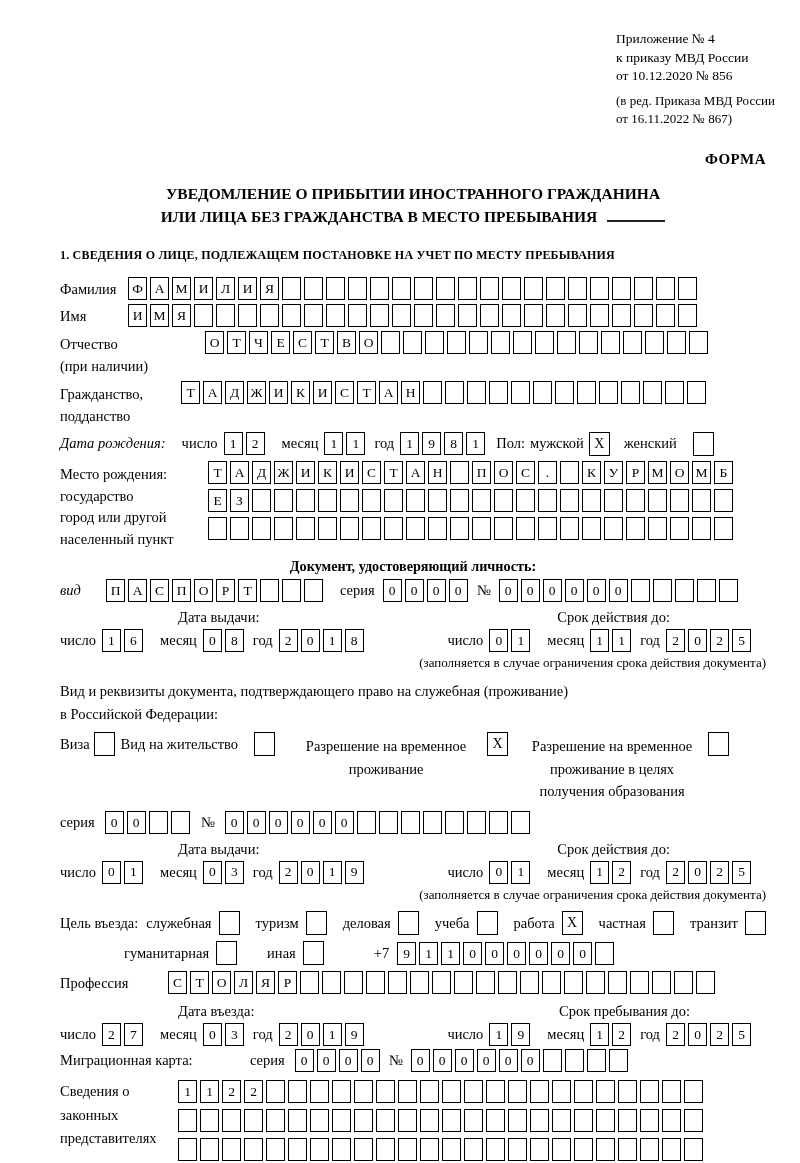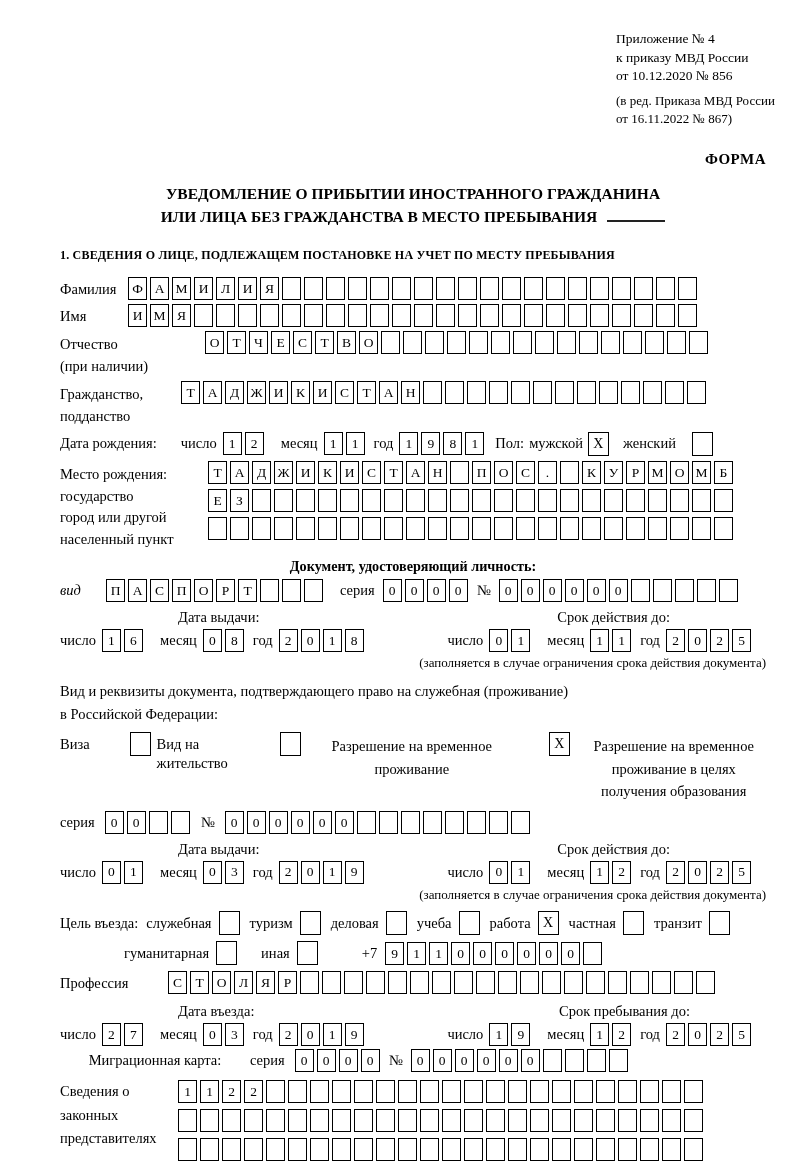--- a/index.html
+++ b/index.html
@@ -41,27 +41,27 @@
   .dhead .h1{margin-left:118px;}
   .dhead .h2{margin-left:auto;margin-right:96px;}
   .drow{display:flex;align-items:center;margin-bottom:3px;}
   .dgl{margin-right:6px;}
   .dgap{margin-left:14px;}
   .right-group{margin-left:auto;margin-right:12px;display:inline-flex;align-items:center;}
   .note{text-align:right;font-size:13px;margin:2px 0 4px 0;}
   .intro{margin-top:8px;line-height:1.6;}
   
   .res-opts{display:flex;align-items:flex-start;margin-top:6px;margin-bottom:8px;}
-  .opt{display:inline-flex;align-items:flex-start;gap:36px;}
+  .opt{display:inline-flex;align-items:flex-start;}
   .opt .olabel{padding-top:3px;}
   .opt-c{text-align:center;line-height:1.55;padding-top:3px;}
   
   .vrow{display:flex;align-items:center;margin-bottom:6px;}
   .vrow .vlabel{margin-right:8px;}
-  .vopt{display:inline-flex;align-items:center;margin-right:10px;}
+  .vopt{display:inline-flex;align-items:center;margin-right:16px;}
   .vopt .cbox{margin-left:7px;}
   
   .rep{display:flex;align-items:flex-start;margin-top:8px;}
   .rep .replabel{width:118px;flex:none;line-height:1.62;}
   .rep .repcells .crow{margin-bottom:6px;}
   .doc-h{text-align:center;font-weight:bold;font-size:14.2px;margin:6px 0 4px 0;}
 </style>
 </head>
 <body>
 
@@ -209,21 +209,21 @@
         <span class="cell"></span>
         <span class="cell"></span>
         <span class="cell"></span>
         <span class="cell"></span>
         <span class="cell"></span>
         <span class="cell"></span>
       </span>
   </div>
 
   <div class="drow" style="margin-top:4px;margin-bottom:5px;">
-    <span style="margin-right:24px;">Дата рождения:</span>
+    <span style="margin-right:16px;font-style:italic;">Дата рождения:</span>
     <span class="dgl">число</span>
     <span class="cells">
         <span class="cell">1</span>
         <span class="cell">2</span>
       </span>
     <span class="dgl dgap">месяц</span>
     <span class="cells">
         <span class="cell">1</span>
         <span class="cell">1</span>
       </span>
@@ -636,21 +636,21 @@
       <span class="dgl" style="margin-left:6px;">год</span>
       <span class="cells">
           <span class="cell">2</span>
           <span class="cell">0</span>
           <span class="cell">2</span>
           <span class="cell">5</span>
         </span>
     </span>
   </div>
 
-  <div class="drow" style="text-align:center;">
+  <div class="drow" style="">
     <span style="width:190px;flex:none;">Миграционная карта:</span>
     <span style="margin-right:10px;">серия</span>
     <span class="cells">
         <span class="cell">0</span>
         <span class="cell">0</span>
         <span class="cell">0</span>
         <span class="cell">0</span>
       </span>
     <span style="margin-left:6px;margin-right:8px;">№</span>
     <span class="cells">

